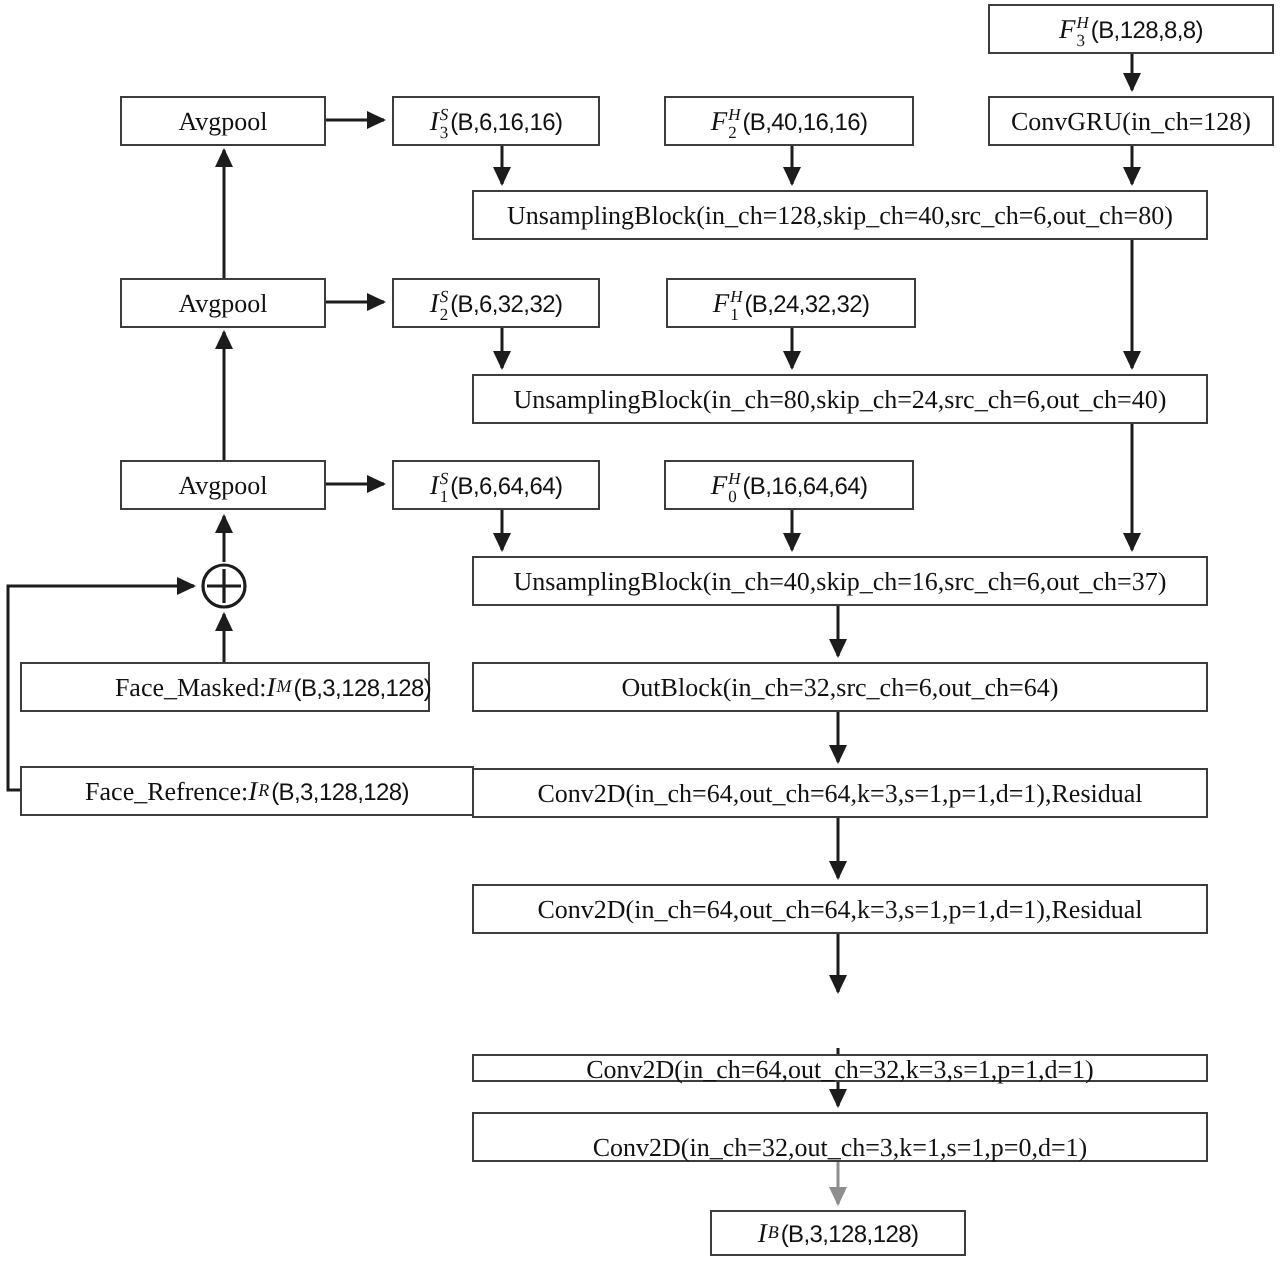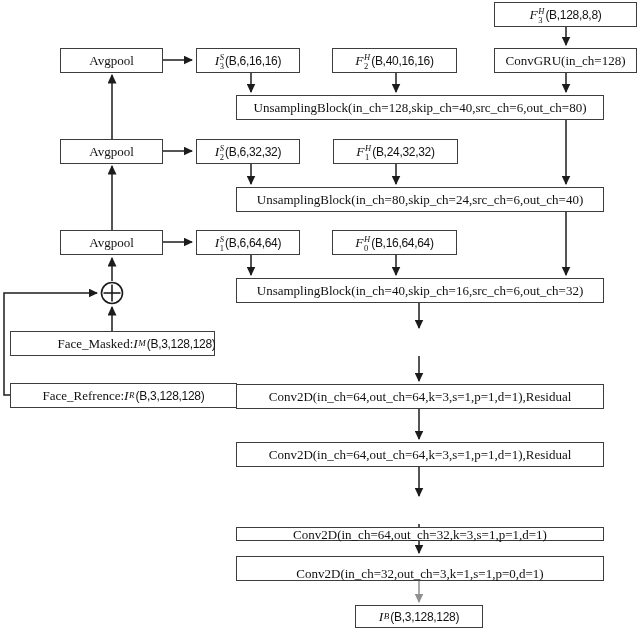--- a/index.html
+++ b/index.html
@@ -167,37 +167,40 @@
   <div class="box" style="left:332px;top:230px;width:125px;height:25px;">
     <span class="mvar">F</span>
       <span class="stack">
         <span class="sup">H</span>
         <span class="sub">0</span>
       </span>
       <span class="args">(B,16,64,64)</span>
   </div>
 
   <div class="box" style="left:236px;top:278px;width:368px;height:25px;">
-    <span class="lbl">UnsamplingBlock(in_ch=40,skip_ch=16,src_ch=6,out_ch=32)</span>
+    <span class="lbl">UnsamplingBlock(in_ch=40,skip_ch=16,src_ch=6,out_ch=37)</span>
   </div>
 
   <div class="box" style="left:10px;top:331px;width:205px;height:25px;padding-left:48px;">
     <span class="prefix">Face_Masked:</span>
       <span class="mvar">I</span>
       <span class="supo">M</span>
       <span class="args">(B,3,128,128)</span>
   </div>
 
   <div class="box" style="left:10px;top:383px;width:227px;height:25px;">
     <span class="prefix">Face_Refrence:</span>
       <span class="mvar">I</span>
       <span class="supo">R</span>
       <span class="args">(B,3,128,128)</span>
   </div>
 
+  <div class="box" style="left:236px;top:331px;width:368px;height:25px;">
+    <span class="lbl">OutBlock(in_ch=32,src_ch=6,out_ch=64)</span>
+  </div>
 
   <div class="box" style="left:236px;top:384px;width:368px;height:25px;">
     <span class="lbl">Conv2D(in_ch=64,out_ch=64,k=3,s=1,p=1,d=1),Residual</span>
   </div>
 
   <div class="box" style="left:236px;top:442px;width:368px;height:25px;">
     <span class="lbl">Conv2D(in_ch=64,out_ch=64,k=3,s=1,p=1,d=1),Residual</span>
   </div>
 
   <div class="box" style="left:236px;top:499px;width:368px;height:14px;margin-top:28px;">

